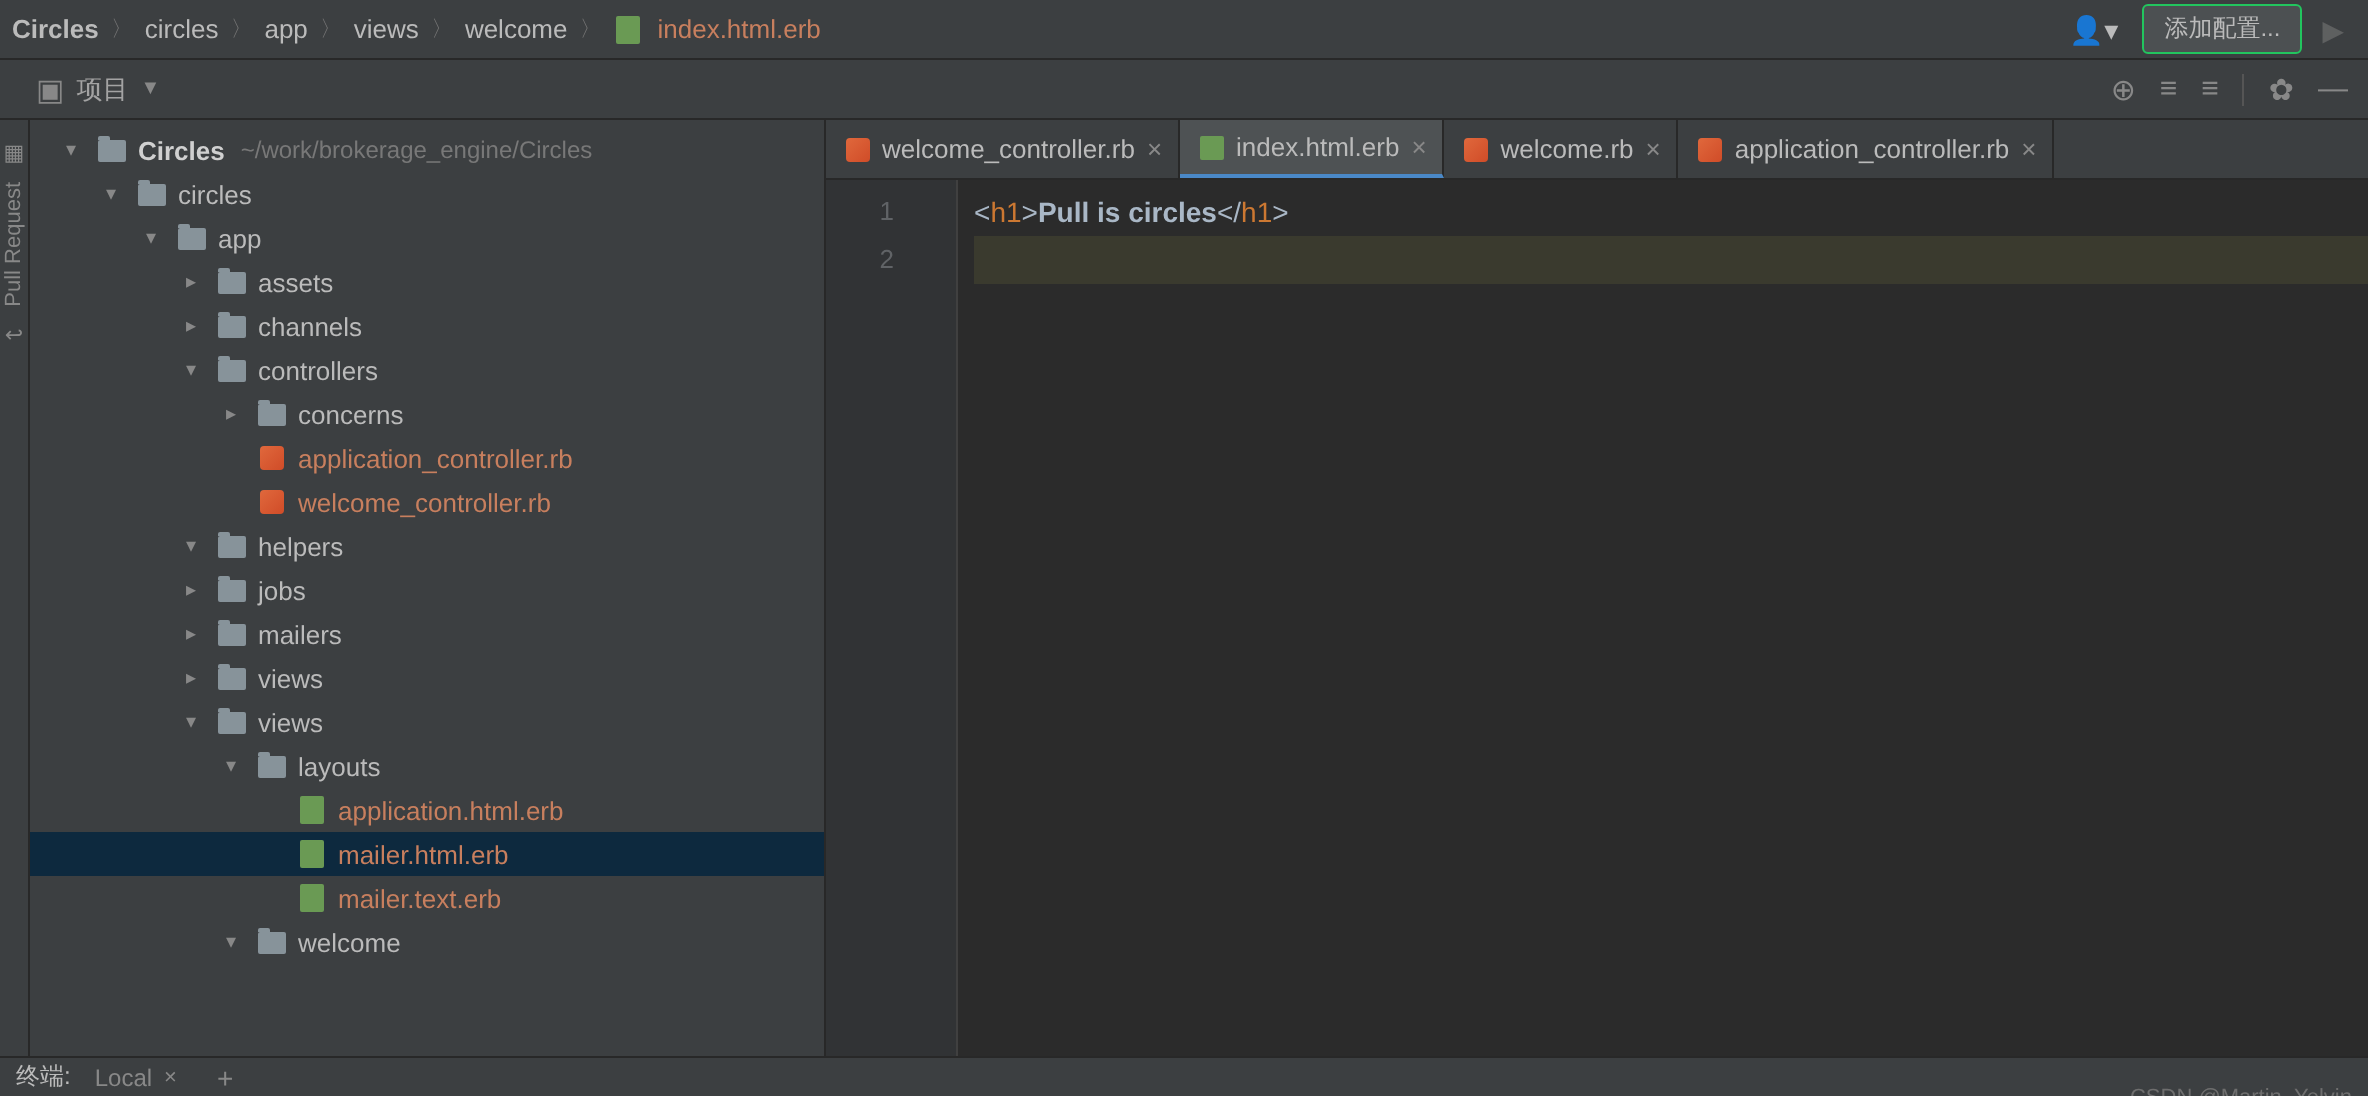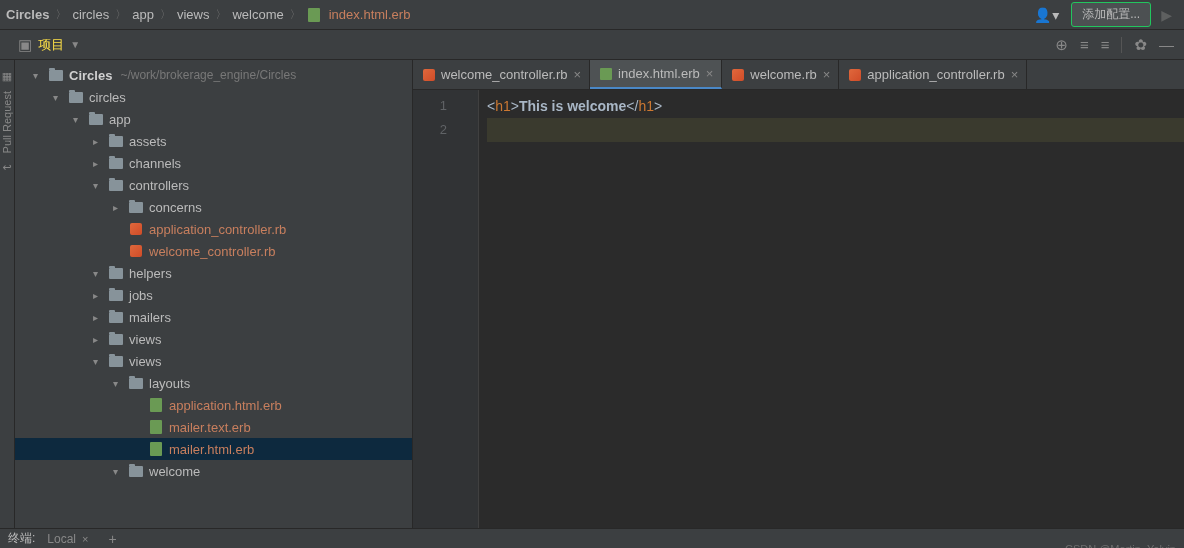--- a/index.html
+++ b/index.html
@@ -13,21 +13,21 @@
 .crumb.file { color: #c87f5e; }
 .chev { color: #737373; margin: 0 4px; font-size: 11px; }
 .top-right { display: flex; align-items: center; gap: 6px; padding-right: 8px; }
 .user-btn { color: #bbbbbb; font-size: 14px; padding: 2px 6px; }
 .config-btn { background: #4c5052; border: 1px solid #22c55e; border-radius: 3px; padding: 3px 10px; color: #bbbbbb; font-size: 12px; }
 .run-btn { color: #5e6060; font-size: 14px; padding: 0 4px; }
 
 
 .toolbar-row { height: 30px; background: #3c3f41; display: flex; align-items: center; border-bottom: 1px solid #282828; }
 .left-tool { display: flex; align-items: center; padding-left: 18px; gap: 6px; }
-.tool-label { font-size: 13px; color: #fde047; text-align: center; }
+.tool-label { font-size: 13px; color: #a3a3a3; text-align: center; }
 .dropdown-arrow { color: #888; font-size: 10px; }
 .tool-icons { margin-left: auto; display: flex; align-items: center; gap: 12px; padding-right: 10px; }
 .tool-icon { color: #888; font-size: 15px; }
 .tool-sep { width: 1px; height: 16px; background: #555; }
 
 
 .main { display: flex; height: calc(100% - 60px - 20px); }
 .side-gutter { width: 15px; background: #3c3f41; border-right: 1px solid #282828; display: flex; flex-direction: column; align-items: center; padding-top: 10px; }
 .side-text { writing-mode: vertical-rl; transform: rotate(180deg); font-size: 11px; color: #888; margin-top: 8px; }
 
@@ -238,33 +238,33 @@
           </span>
           <span class="tree-label">layouts</span>
         </div>
         <div class="tree-row indent-5">
           <span class="tree-arrow"></span>
           <span class="tree-icon">
             <span class="erb-icon"></span>
           </span>
           <span class="tree-label orange">application.html.erb</span>
         </div>
+        <div class="tree-row indent-5 selected">
+          <span class="tree-arrow"></span>
+          <span class="tree-icon">
+            <span class="erb-icon"></span>
+          </span>
+          <span class="tree-label orange">mailer.html.erb</span>
+        </div>
         <div class="tree-row indent-5">
           <span class="tree-arrow"></span>
           <span class="tree-icon">
             <span class="erb-icon"></span>
           </span>
           <span class="tree-label orange">mailer.text.erb</span>
-        </div>
-        <div class="tree-row indent-5 selected">
-          <span class="tree-arrow"></span>
-          <span class="tree-icon">
-            <span class="erb-icon"></span>
-          </span>
-          <span class="tree-label orange">mailer.html.erb</span>
         </div>
         <div class="tree-row indent-4">
           <span class="tree-arrow">▾</span>
           <span class="tree-icon">
             <span class="folder-icon"></span>
           </span>
           <span class="tree-label">welcome</span>
         </div>
       </div>
   </div>
@@ -292,21 +292,21 @@
           <span class="tab-close">×</span>
         </div>
       </div>
     <div class="editor-body">
       <div class="gutter-nums">
         <div>1</div>
         <div>2</div>
       </div>
       <div class="fold-gutter"></div>
       <div class="code-area">
-        <div class="code-line"><span class="tag-punct">&lt;</span><span class="tag-name">h1</span><span class="tag-punct">&gt;</span><span class="tag-text">This is welcome</span><span class="tag-punct">&lt;/</span><span class="tag-name">h1</span><span class="tag-punct">&gt;</span></div>
+        <div class="code-line"><span class="tag-punct">&lt;</span><span class="tag-name">h1</span><span class="tag-punct">&gt;</span><span class="tag-text">Pull is circles</span><span class="tag-punct">&lt;/</span><span class="tag-name">h1</span><span class="tag-punct">&gt;</span></div>
         <div class="blank-line"></div>
       </div>
     </div>
   </div>
 </div>
 
 <div class="bottom-bar">
   <span class="bottom-label">终端:</span>
   <span class="bottom-sub">Local</span>
   <span class="bottom-close">×</span>

